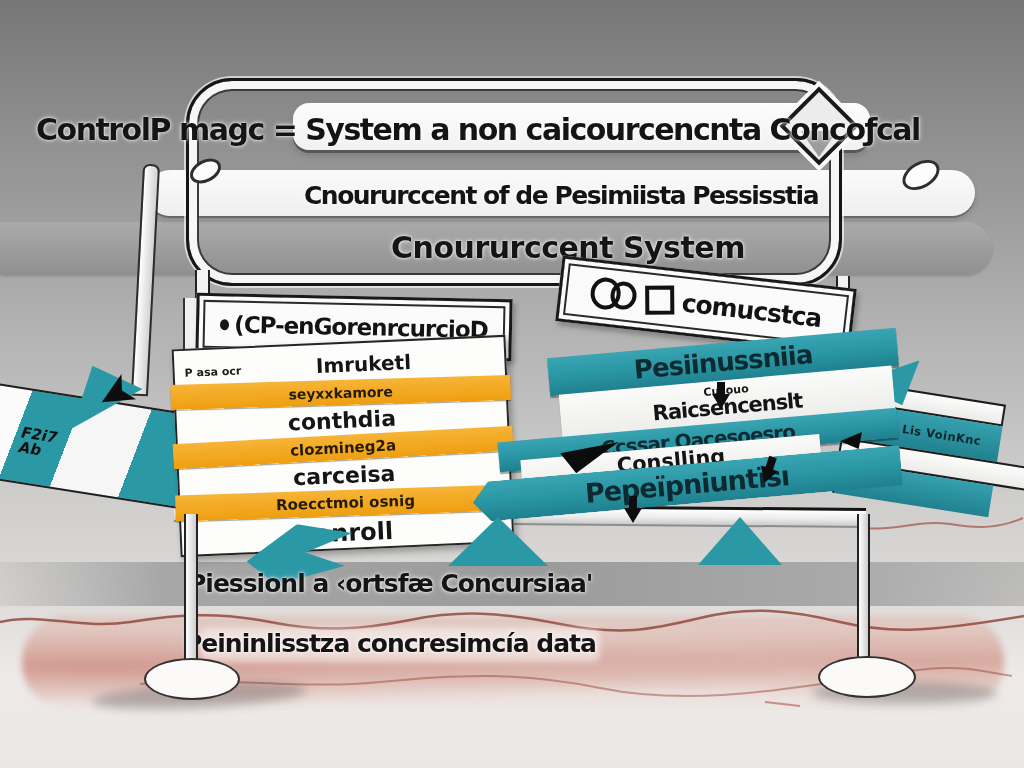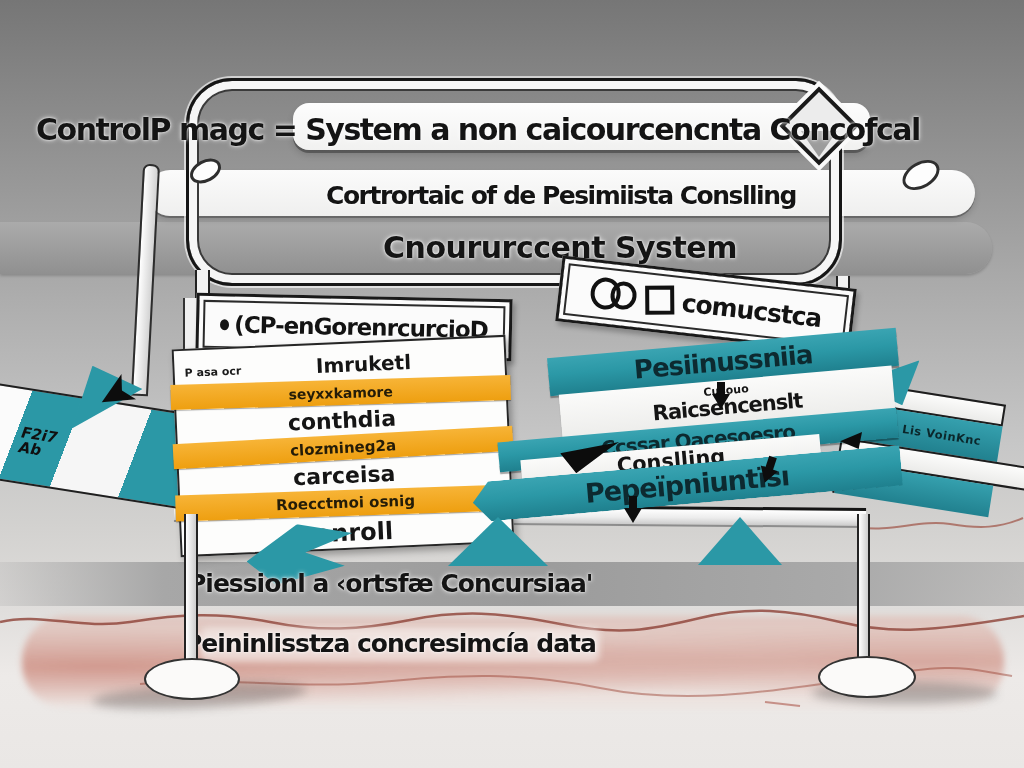--- a/index.html
+++ b/index.html
@@ -12,21 +12,21 @@
 
   
   .band3{position:absolute;left:0;top:222px;width:992px;height:52px;border-radius:0 28px 28px 0;
      background:linear-gradient(180deg,#ababab,#909090);box-shadow:0 2px 3px rgba(0,0,0,.18);}
   .strip2{position:absolute;left:147px;top:170px;width:828px;height:46px;border-radius:24px;
      background:linear-gradient(180deg,#fbfbfb,#efefee);box-shadow:0 2px 0 rgba(50,50,50,.4),0 4px 6px rgba(0,0,0,.15);}
   .strip1{position:absolute;left:293px;top:103px;width:577px;height:47px;border-radius:16px;
      background:linear-gradient(180deg,#fdfdfd,#f1f1f0);box-shadow:0 3px 0 rgba(40,40,40,.45),0 5px 7px rgba(0,0,0,.15);}
   .title1{left:36px;top:112px;font-size:30px;letter-spacing:-1.5px;}
   .subtitle{left:147px;top:181px;width:828px;text-align:center;font-size:25px;letter-spacing:-1.5px;}
-  .bandtitle{left:8px;top:230px;width:992px;padding-left:112px;box-sizing:border-box;text-align:center;
+  .bandtitle{left:16px;top:230px;width:992px;padding-left:112px;box-sizing:border-box;text-align:center;
      font-size:30px;letter-spacing:-.5px;}
 
   
   .frame{position:absolute;left:186px;top:78px;width:650px;height:202px;border-radius:46px;
      border:3px solid #161616;box-shadow:inset 0 0 0 8px #f6f6f6,inset 0 0 0 10px #3a3a3a,0 0 0 2px rgba(250,250,250,.65);}
   .diamond{position:absolute;left:791px;top:98px;width:48px;height:48px;transform:rotate(45deg);
      background:#ececec;border:4px solid #1a1a1a;box-shadow:0 0 0 4px #fafafa;}
   .diamond-tri{position:absolute;left:801px;top:131px;width:36px;height:26px;background:#9c9c9c;
      clip-path:polygon(0 0,100% 0,50% 100%);}
   .cane{position:absolute;left:137px;top:164px;width:13px;height:228px;transform:rotate(3deg);
@@ -179,21 +179,21 @@
   <div class="diamond"></div>
   <div class="diamond-tri"></div>
   <div class="cane"></div>
   <div class="handle-oval"></div>
   <div class="pill-oval"></div>
   <div class="leg-left-sign"></div>
   <div class="leg-right"></div>
   <div class="post-left-upper"></div>
 
   <div class="t title1">ControlP magc = System a non caicourcencnta Concoƒcal</div>
-  <div class="t subtitle">Cortrortaic of de Pesimiista Conslling</div>
+  <div class="t subtitle">Cnoururccent of de Pesimiista Pessisstia</div>
   <div class="t bandtitle">Cnoururccent System</div>
 
   <div class="sign sign-left">
     <span class="dot"></span>
     <span class="lbl">(CP-enGorenrcurcioD</span>
   </div>
   <div class="sign sign-right">
     <span class="circ"></span>
     <span class="circ c2"></span>
     <span class="sqi"></span>

